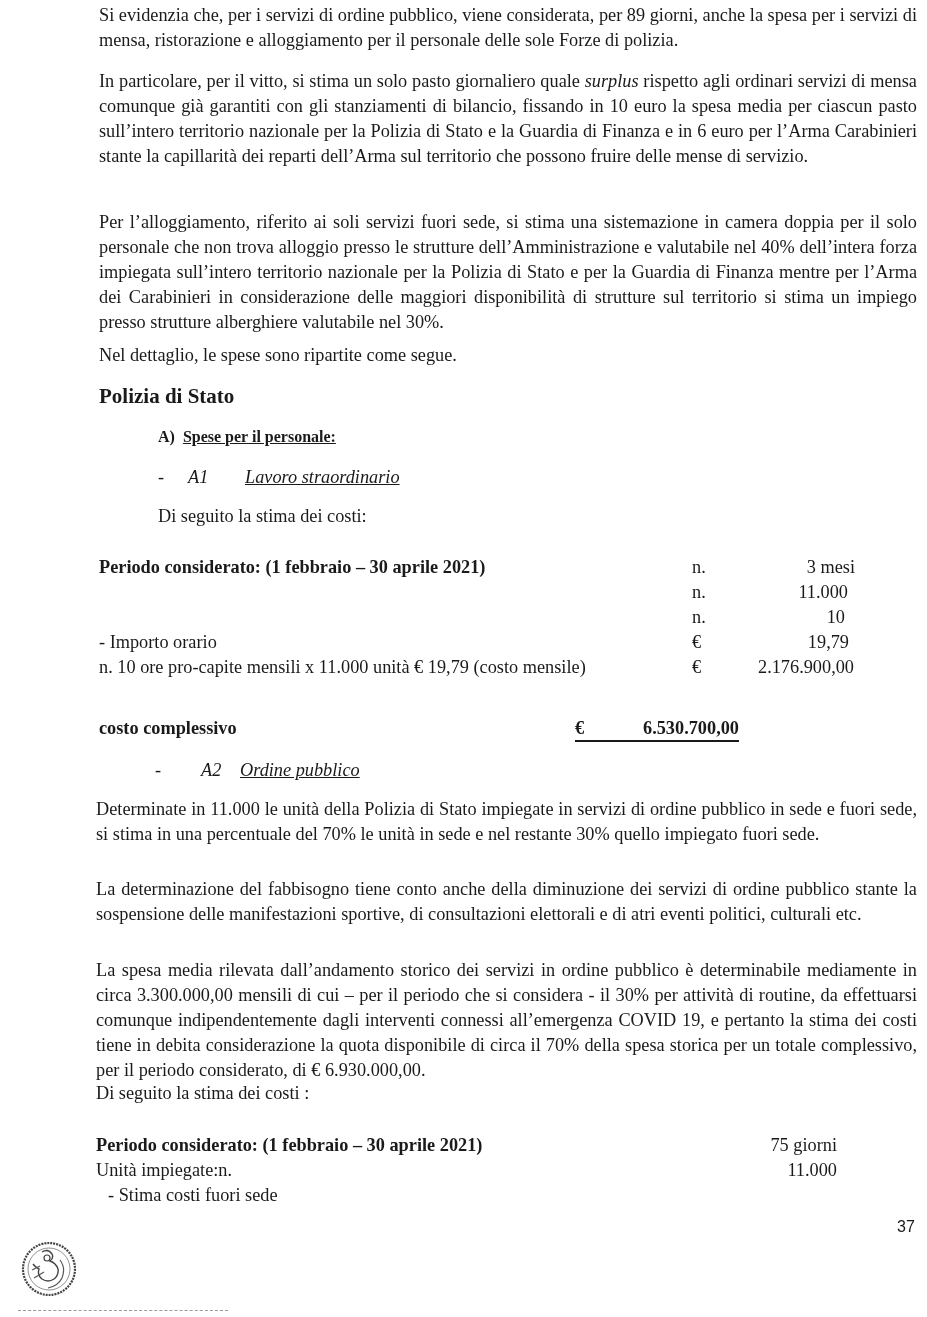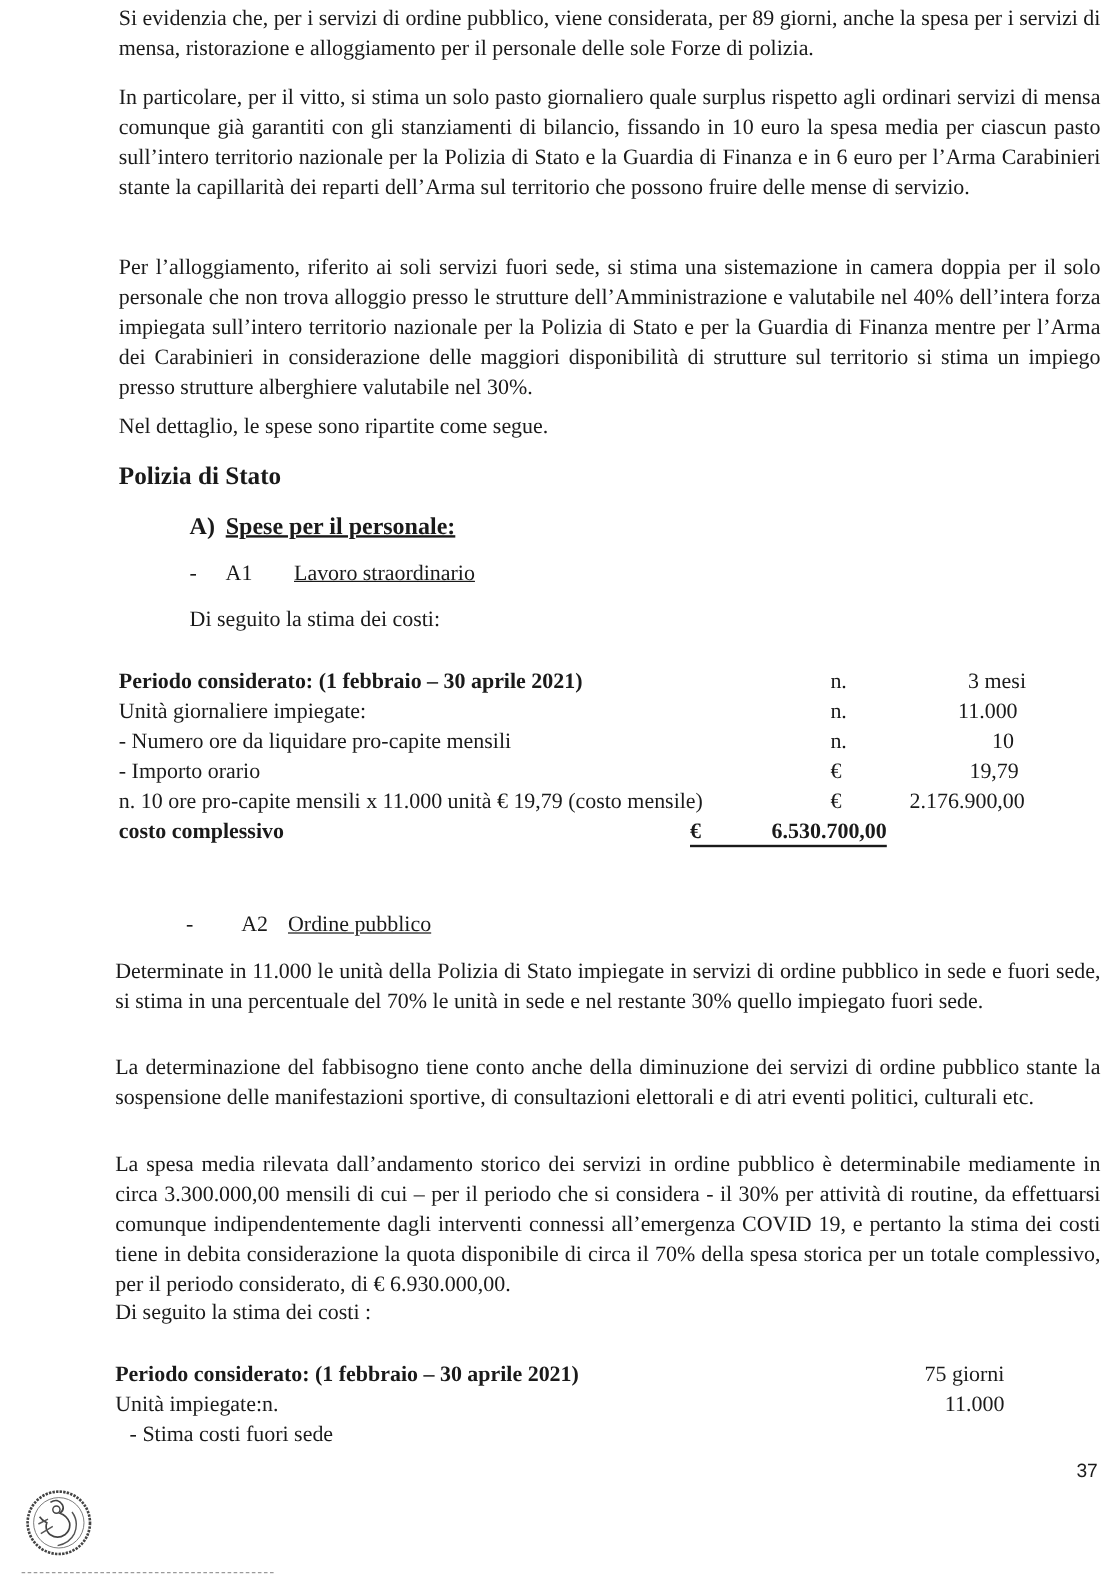--- a/index.html
+++ b/index.html
@@ -4,21 +4,21 @@
 <style>
   html, body { margin: 0; padding: 0; background: #ffffff; }
   body {
     width: 927px; height: 1317px; position: relative; overflow: hidden;
     font-family: "Liberation Serif", "DejaVu Serif", serif;
     color: #1a1a1a; font-size: 18.3px;
   }
   .p { position: absolute; left: 99px; width: 818px; line-height: 25px; text-align: justify; }
   .h { position: absolute; font-weight: bold; }
   .u { text-decoration: underline; }
-  .i { }
+  .i { font-style: italic; }
   .row { position: absolute; left: 99px; height: 25px; line-height: 25px; white-space: nowrap; }
   .lbl { position: absolute; left: 0; }
   .unit { position: absolute; left: 593px; }
   .val { position: absolute; right: 0; text-align: right; }
   .b { font-weight: bold; }
   .seal {
     position: absolute; left: 20px; top: 1240px; width: 58px; height: 58px;
   }
   .footline {
     position: absolute; left: 18px; top: 1310px; width: 210px; height: 0;
@@ -40,60 +40,58 @@
 <div class="p" style="top:210px;">
   <span>Per l’alloggiamento, riferito ai soli servizi fuori sede, si stima una sistemazione in camera doppia per il solo personale che non trova alloggio presso le strutture dell’Amministrazione e valutabile nel 40% dell’intera forza impiegata sull’intero territorio nazionale per la Polizia di Stato e per la Guardia di Finanza mentre per l’Arma dei Carabinieri in considerazione delle maggiori disponibilità di strutture sul territorio si stima un impiego presso strutture alberghiere valutabile nel 30%.</span>
 </div>
 
 <div class="p" style="top:343px;">
   <span>Nel dettaglio, le spese sono ripartite come segue.</span>
 </div>
 
 <div class="h" style="left:99px; top:384px; font-size:21px;">Polizia di Stato</div>
 
-<div class="h" style="left:158px; top:428px; font-size:20px;">
+<div class="h" style="left:158px; top:428px; font-size:16px;">
   <span>A)</span>
   <span class="u" style="margin-left:4px;">Spese per il personale:</span>
 </div>
 
 <div style="position:absolute; left:158px; top:465px; line-height:25px;">
   <span>-</span>
   <span class="i" style="position:absolute; left:30px; white-space:nowrap;">A1</span>
   <span class="i u" style="position:absolute; left:87px; white-space:nowrap;">Lavoro straordinario</span>
 </div>
 
 <div style="position:absolute; left:158px; top:504px; line-height:25px;">Di seguito la stima dei costi:</div>
 
 <div>
   <div class="row b" style="top:555px; width:756px;">
     <span class="lbl">Periodo considerato: (1 febbraio – 30 aprile 2021)</span>
     <span class="unit" style="font-weight:normal;">n.</span>
     <span class="val" style="font-weight:normal;">3 mesi</span>
   </div>
   <div class="row" style="top:580px; width:749px;">
-    <span class="lbl">Unità giornaliere impiegate:</span>
     <span class="unit">n.</span>
     <span class="val">11.000</span>
   </div>
   <div class="row" style="top:605px; width:746px;">
-    <span class="lbl">- Numero ore da liquidare pro-capite mensili</span>
     <span class="unit">n.</span>
     <span class="val">10</span>
   </div>
   <div class="row" style="top:630px; width:750px;">
     <span class="lbl">- Importo orario</span>
     <span class="unit">€</span>
     <span class="val">19,79</span>
   </div>
   <div class="row" style="top:655px; width:755px;">
     <span class="lbl">n. 10 ore pro-capite mensili x 11.000 unità € 19,79 (costo mensile)</span>
     <span class="unit">€</span>
     <span class="val">2.176.900,00</span>
   </div>
-  <div class="row b" style="top:680px; width:640px;">
+  <div class="row b" style="top:716px; width:640px;">
     <span class="lbl">costo complessivo</span>
     <span style="position:absolute; left:476px; width:164px; border-bottom:2px solid #1a1a1a; height:24px;"></span>
     <span style="position:absolute; left:476px;">€</span>
     <span class="val">6.530.700,00</span>
   </div>
 </div>
 
 <div style="position:absolute; left:155px; top:758px; line-height:25px;">
   <span>-</span>
   <span class="i" style="position:absolute; left:46px; white-space:nowrap;">A2</span>

